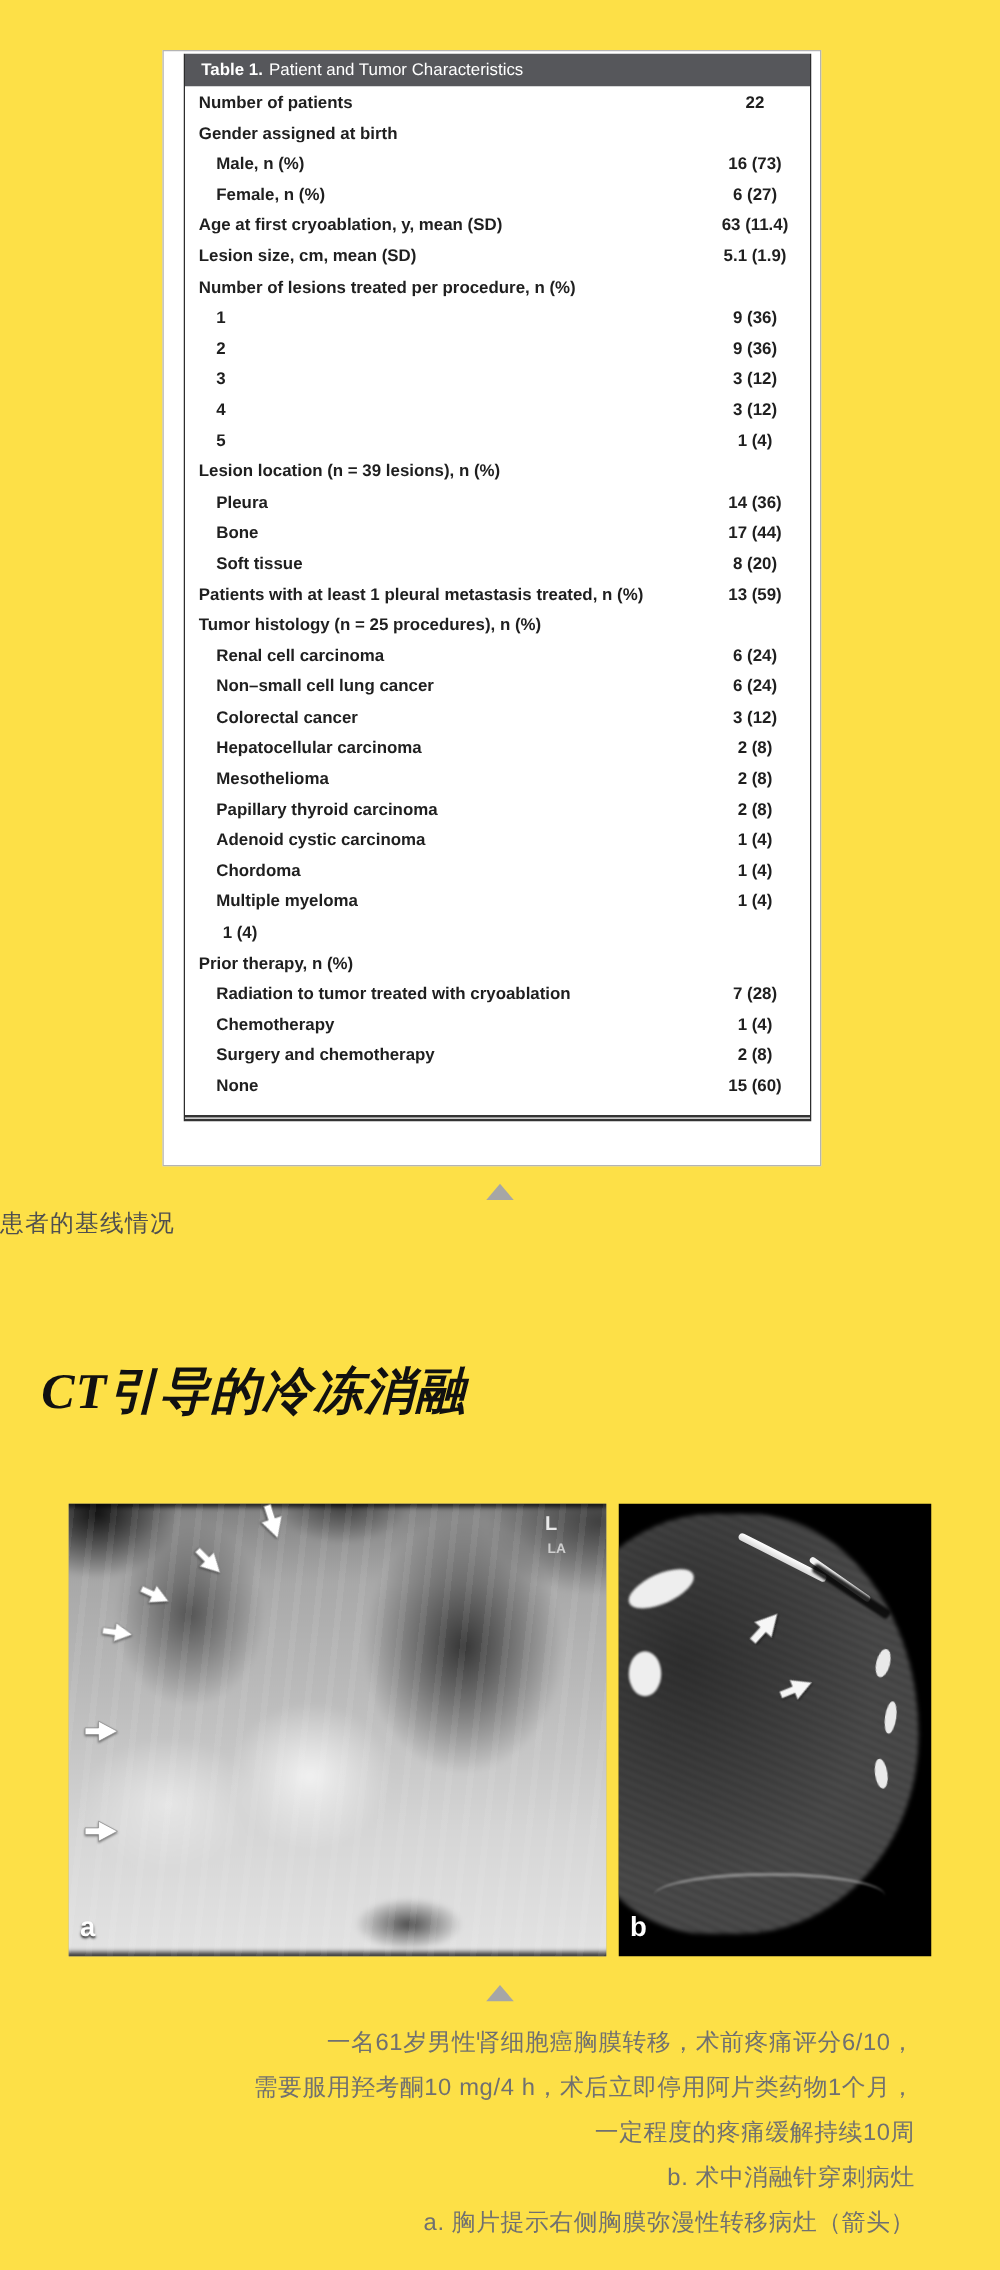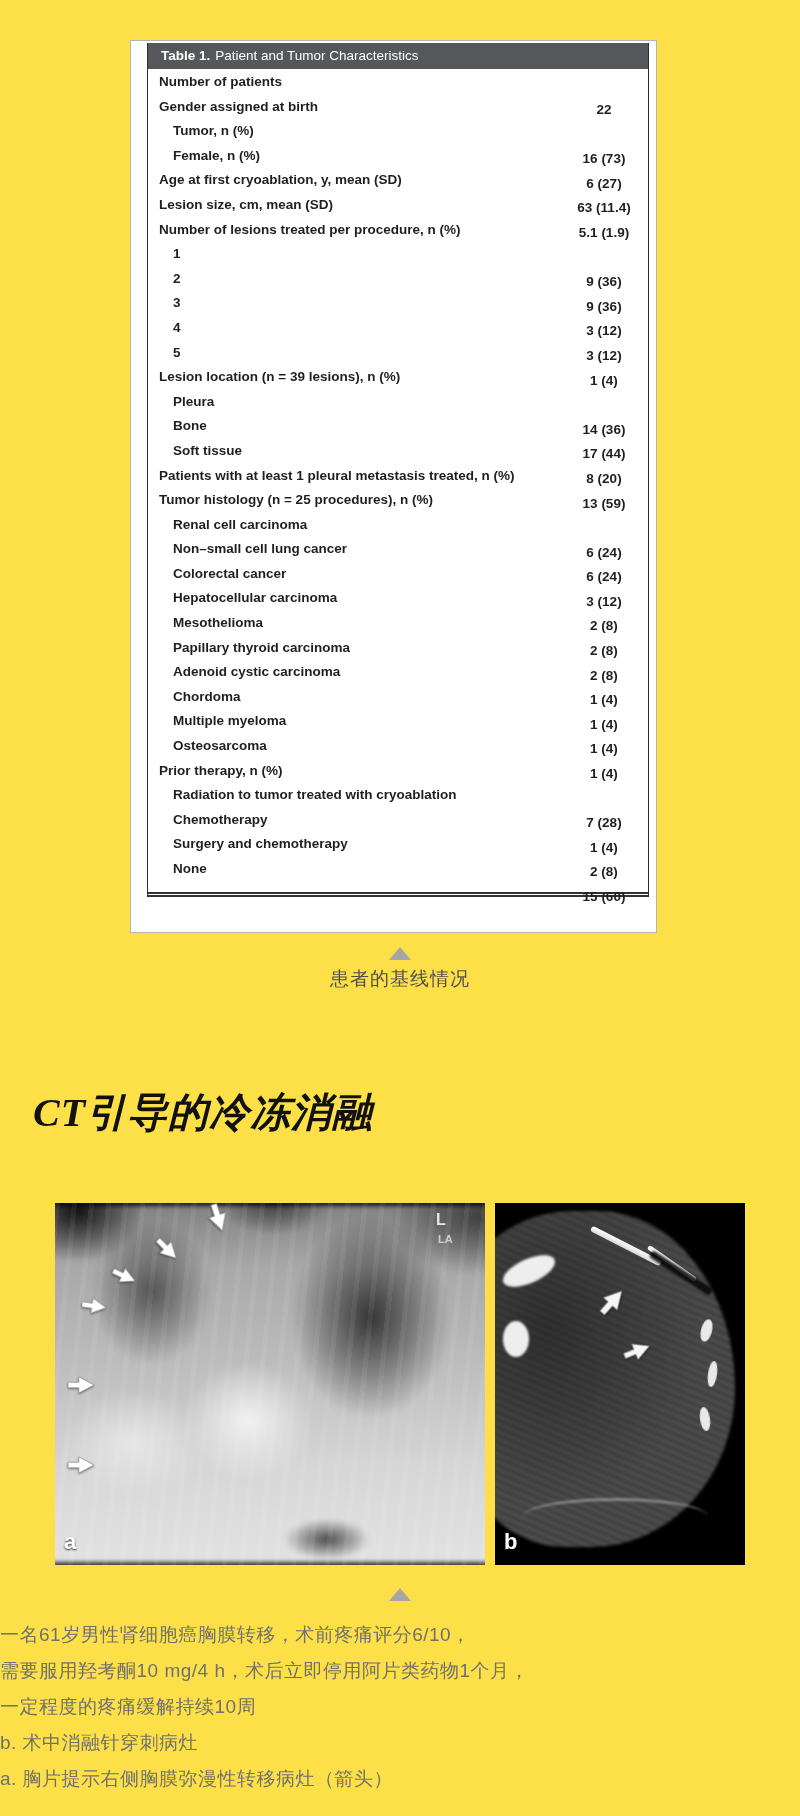--- a/index.html
+++ b/index.html
@@ -26,34 +26,33 @@
   }
   .trow { display:flex; align-items:flex-start; height:24.6px; }
   .tlabel {
     flex:1; padding-left:11px; font-size:13.5px; font-weight:700; color:#1f1f1f;
     white-space:nowrap; overflow:hidden;
   }
   .trow.indent .tlabel { padding-left:25px; }
   .tvalue {
     width:88px; text-align:center; font-size:13.5px; font-weight:700; color:#1f1f1f;
     white-space:nowrap;
-    margin-top:28px;
   }
 
   
   .tri {
     position:absolute; width:0; height:0;
     border-left:11px solid transparent; border-right:11px solid transparent;
     border-bottom:13px solid #a6a6a6;
   }
   .tri1 { left:389px; top:947px; }
   .tri2 { left:389px; top:1588px; }
 
   .caption1 {
-    position:absolute; left:0; top:966px; width:800px; text-align:center;
+    position:absolute; left:0; top:966px; width:800px; text-align:left;
     font-size:19px; color:#4f4f4f; letter-spacing:1px;
   }
 
   
   .heading {
     position:absolute; left:33px; top:1085px;
     font-family:"Liberation Serif", serif; font-weight:700; font-size:40px;
     color:#111111; letter-spacing:1px; white-space:nowrap;font-style:italic;
   }
 
@@ -113,21 +112,21 @@
   .arrow svg { display:block; }
 
   .plabel {
     position:absolute; left:9px; top:326px; color:#ffffff; font-weight:700; font-size:22px;
     text-shadow:0 1px 2px rgba(0,0,0,.8);
   }
   .marker-l  { position:absolute; left:381px; top:8px;  color:#e9e9e9; font-weight:700; font-size:16px; }
   .marker-la { position:absolute; left:383px; top:30px; color:#cfcfcf; font-weight:700; font-size:11px; }
 
   
-  .figcaption { position:absolute; left:0; top:1617px; width:732px; text-align:left; }
+  .figcaption { position:absolute; left:0; top:1617px; width:732px; text-align:right; }
   .figcaption .cline {
     font-size:19px; line-height:36px; color:#707070; letter-spacing:.5px; white-space:nowrap;
   }
 </style>
 </head>
 <body>
 
 <div id="page">
 
   <div class="tframe">
@@ -141,21 +140,21 @@
             <span class="tlabel">Number of patients</span>
             <span class="tvalue">22</span>
           </div>
 
           <div class="trow">
             <span class="tlabel">Gender assigned at birth</span>
             <span class="tvalue"></span>
           </div>
 
           <div class="trow indent">
-            <span class="tlabel">Tumor, n (%)</span>
+            <span class="tlabel">Male, n (%)</span>
             <span class="tvalue">16 (73)</span>
           </div>
 
           <div class="trow indent">
             <span class="tlabel">Female, n (%)</span>
             <span class="tvalue">6 (27)</span>
           </div>
 
           <div class="trow">
             <span class="tlabel">Age at first cryoablation, y, mean (SD)</span>
@@ -267,21 +266,20 @@
             <span class="tlabel">Chordoma</span>
             <span class="tvalue">1 (4)</span>
           </div>
 
           <div class="trow indent">
             <span class="tlabel">Multiple myeloma</span>
             <span class="tvalue">1 (4)</span>
           </div>
 
           <div class="trow indent">
-            <span class="tlabel">Osteosarcoma</span>
             <span class="tvalue">1 (4)</span>
           </div>
 
           <div class="trow">
             <span class="tlabel">Prior therapy, n (%)</span>
             <span class="tvalue"></span>
           </div>
 
           <div class="trow indent">
             <span class="tlabel">Radiation to tumor treated with cryoablation</span>

